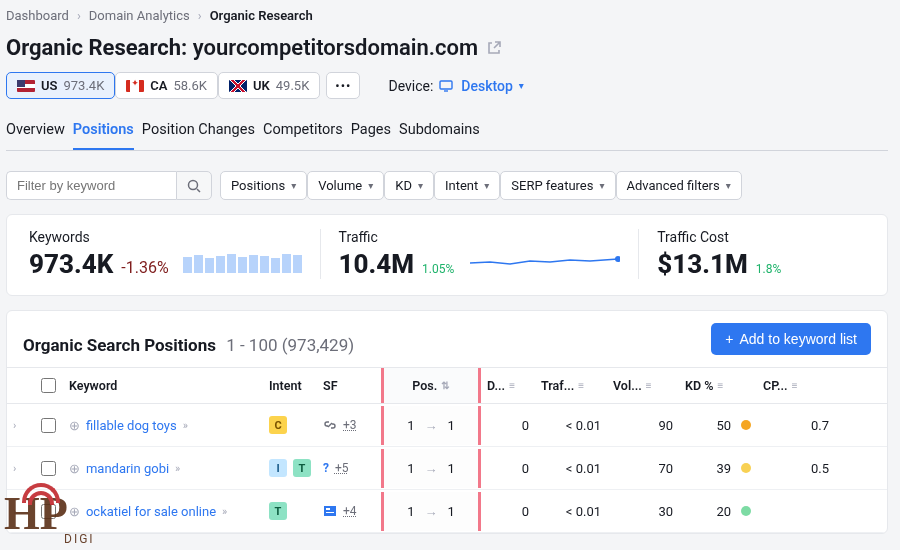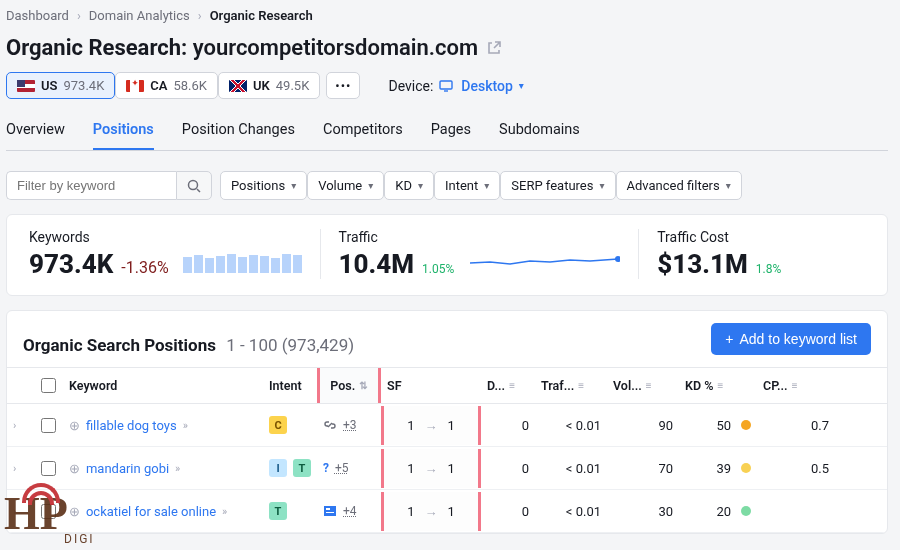--- a/index.html
+++ b/index.html
@@ -21,21 +21,21 @@
 .device-lbl { margin-left: 22px; color: #171a22; font-size: 14px; }
 .device-link { color: #2e77f0; font-weight: 500; display: inline-flex; align-items: center; gap: 6px; cursor: pointer; }
 .flag { display: inline-block; width: 18px; height: 12px; background: #ccc; border-radius: 1px; }
 .flag-us { background: linear-gradient(#b22234 33%, #fff 33% 66%, #b22234 66%); position: relative; }
 .flag-us::before { content: ""; position: absolute; left: 0; top: 0; width: 8px; height: 7px; background: #3c3b6e; }
 .flag-ca { background: linear-gradient(90deg,#d52b1e 25%,#fff 25% 75%,#d52b1e 75%); position: relative; }
 .flag-ca::after { content: "✦"; position: absolute; left: 5px; top: -2px; color: #d52b1e; font-size: 9px; }
 .flag-uk { background: #012169; position: relative; overflow: hidden; }
 .flag-uk::before { content: ""; position: absolute; inset: 0; background: linear-gradient(45deg,transparent 42%,#fff 42% 58%,transparent 58%), linear-gradient(-45deg,transparent 42%,#fff 42% 58%,transparent 58%); }
 .flag-uk::after { content: ""; position: absolute; inset: 0; background: linear-gradient(45deg,transparent 46%,#c8102e 46% 54%,transparent 54%), linear-gradient(-45deg,transparent 46%,#c8102e 46% 54%,transparent 54%); }
-.tabs { display: flex; gap: 28px; border-bottom: 1px solid #d1d4db; margin-top: 14px; }
+.tabs { display: flex; gap: 8px; border-bottom: 1px solid #d1d4db; margin-top: 14px; }
 .tab { padding: 8px 0 10px 0; font-size: 14.5px; color: #171a22; cursor: pointer; border-bottom: 2px solid transparent; }
 .tab.active { color: #2e77f0; border-bottom-color: #2e77f0; font-weight: 600; }
 .filter-row { display: flex; gap: 8px; margin-top: 20px; flex-wrap: wrap; }
 .search-wrap { display: flex; }
 .search-input { border: 1px solid #d1d4db; border-right: none; border-radius: 5px 0 0 5px; padding: 6px 10px; font-size: 13px; width: 170px; background: #fff; }
 .search-btn { border: 1px solid #d1d4db; border-radius: 0 5px 5px 0; background: #f6f7f8; padding: 0 10px; cursor: pointer; display: flex; align-items: center; }
 .fbtn { display: inline-flex; align-items: center; gap: 6px; border: 1px solid #d1d4db; border-radius: 5px; background: #fff; padding: 6px 10px; font-size: 13px; color: #171a22; cursor: pointer; }
 .fbtn .chev { color: #6c6e79; font-size: 10px; }
 .metrics-card { background: #fff; border: 1px solid #e6e8ec; border-radius: 6px; margin-top: 14px; padding: 14px 4px 16px 4px; display: flex; }
 .metric { flex: 1; padding: 0 18px; border-right: 1px solid #e6e8ec; display: flex; flex-direction: column; gap: 4px; }
@@ -203,25 +203,25 @@
           <span>Add to keyword list</span>
         </button>
     </div>
     <div class="cols">
       <div></div>
       <div>
           <input type="checkbox" style="">
         </div>
       <div class="hdr">Keyword</div>
       <div class="hdr">Intent</div>
+      <div class="hdr">SF</div>
       <div class="hdr pos-col">
           <span>Pos.</span> 
           <span class="sort">⇅</span>
         </div>
-      <div class="hdr">SF</div>
       <div class="hdr">
           <span>D...</span>
           <span class="sort">≡</span>
         </div>
       <div class="hdr">
           <span>Traf...</span>
           <span class="sort">≡</span>
         </div>
       <div class="hdr">
           <span>Vol...</span>

